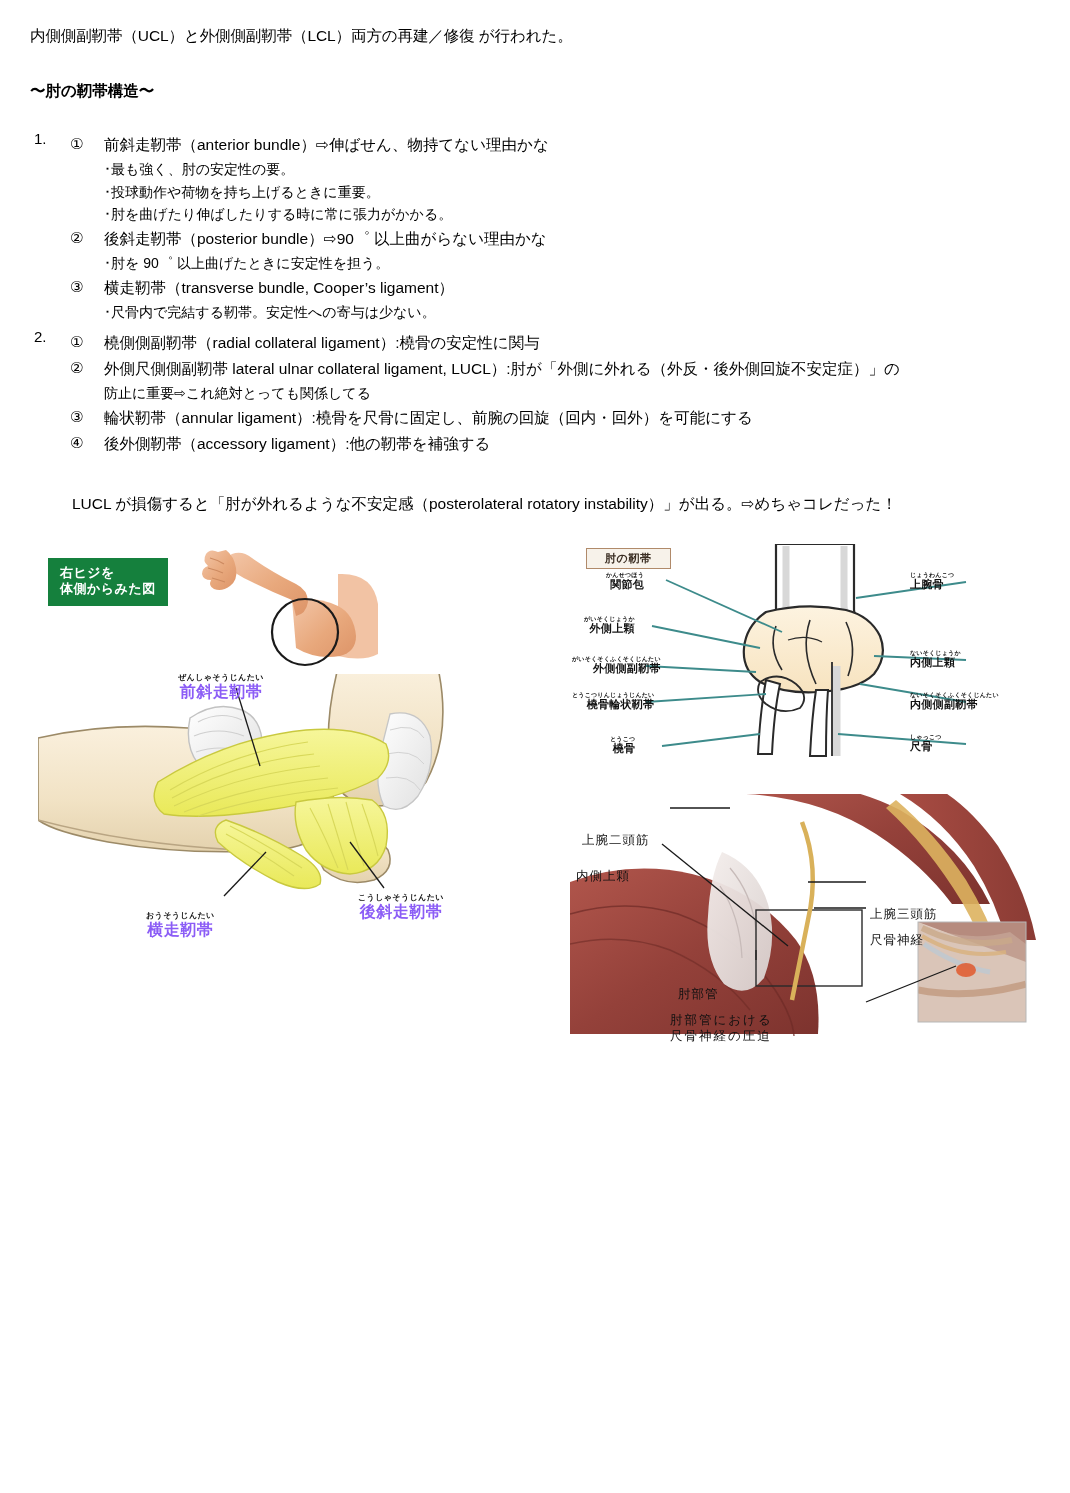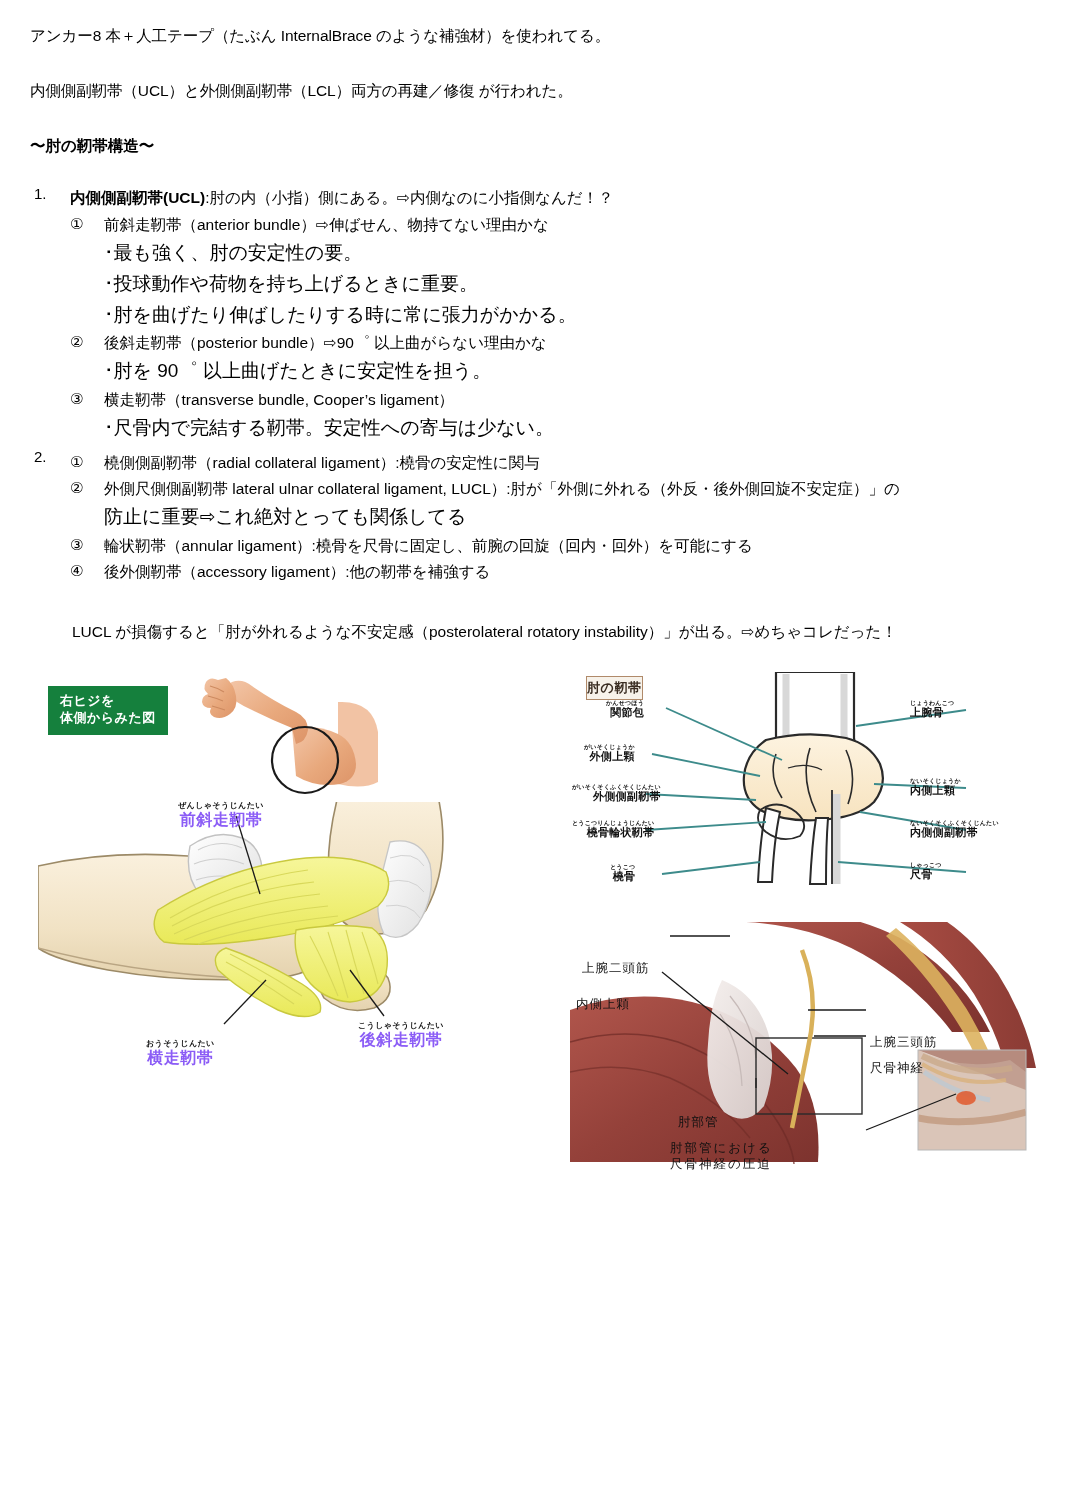--- a/index.html
+++ b/index.html
@@ -67,21 +67,21 @@
     flex: 0 0 34px;
     font-size: 15px;
     line-height: 1.62;
   }
   .sub-body {
     flex: 1 1 auto;
     font-size: 15.5px;
     line-height: 1.62;
   }
   .detail-line {
-    font-size: 19px;
+    font-size: 14px;
     line-height: 1.62;
     margin-left: 34px;
   }
   .flow-para {
     font-size: 15.5px;
     line-height: 1.82;
     margin: 26px 0 22px 0;
     text-align: justify;
   }
   .closing-para {
@@ -167,24 +167,24 @@
     top: 0px;
     width: 490px;
     height: 255px;
   }
   .rt-title {
     position: absolute;
     left: 16px;
     top: 4px;
     border: 1px solid #b08a6a;
     background: #f7f2ea;
-    font-size: 13px;
+    font-size: 11px;
     font-weight: bold;
     color: #3a2d22;
-    padding: 2px 0;
+    padding: 2px 18px;
     letter-spacing: 0.6px;
     z-index: 6;
     text-align: right;
   }
   .rlbl {
     position: absolute;
     line-height: 1;
     z-index: 6;
   }
   .rlbl .furi {
@@ -245,32 +245,28 @@
     letter-spacing: 2px;
   }
 </style>
 </head>
 <body>
 
 <div class="page">
 
   <div class="doc-body">
 
-    <p class="para">アンカー8 本＋人工テープ（たぶん InternalBrace のような補強材）を使われてる。</p>
 
     <p class="para">内側側副靭帯（UCL）と外側側副靭帯（LCL）両方の再建／修復  が行われた。</p>
 
     <p class="section-head">〜肘の靭帯構造〜</p>
 
     <div class="num-item">
       <div class="num-marker">1.</div>
       <div class="num-body">
-        <div>
-          <span class="lead">内側側副靭帯(UCL)</span><span>:肘の内（小指）側にある。⇨内側なのに小指側なんだ！？</span>
-        </div>
 
         <div class="sub-list">
 
           <div class="sub-item">
             <div class="sub-marker">①</div>
             <div class="sub-body">前斜走靭帯（anterior bundle）⇨伸ばせん、物持てない理由かな</div>
           </div>
           <div class="detail-line">･最も強く、肘の安定性の要。</div>
           <div class="detail-line">･投球動作や荷物を持ち上げるときに重要。</div>
           <div class="detail-line">･肘を曲げたり伸ばしたりする時に常に張力がかかる。</div>

